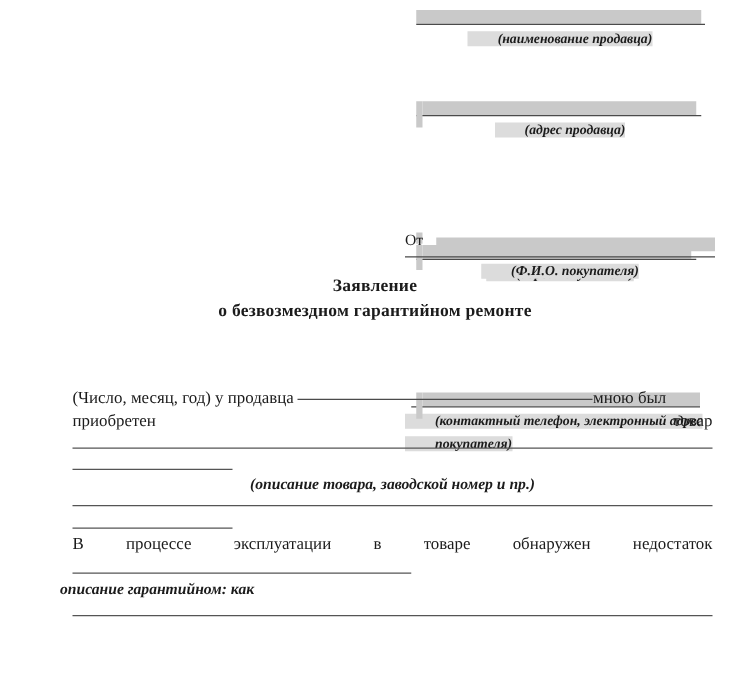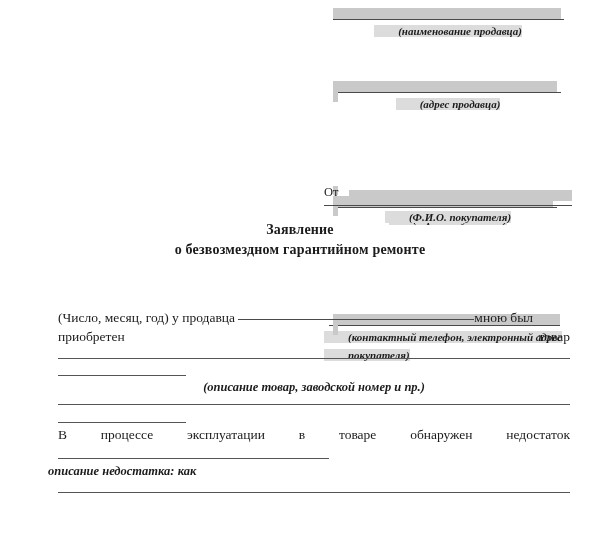--- a/index.html
+++ b/index.html
@@ -222,42 +222,42 @@
     <div style="position:relative; height:19px;">
       <span class="abs" style="left:0; top:0;">приобретен</span>
       <span class="abs" style="right:0; top:0;">товар</span>
     </div>
 
     <div class="fullrule" style="margin-top:12px;"></div>
 
     <div class="shortrule" style="width:128px; margin-top:16px;"></div>
 
     <div class="row-center" style="margin-top:1px;">
-      <span class="ital-cap">(описание товар, заводской номер и пр.)</span>
+      <span class="ital-cap">(описание товара, заводской номер и пр.)</span>
     </div>
 
     <div class="fullrule" style="margin-top:8px;"></div>
 
     <div class="shortrule" style="width:128px; margin-top:17px;"></div>
 
     <div class="p-just" style="margin-top:2px; height:19px;">
       <span>В</span>
       <span>процессе</span>
       <span>эксплуатации</span>
       <span>в</span>
       <span>товаре</span>
       <span>обнаружен</span>
       <span>недостаток</span>
     </div>
 
     <div class="shortrule" style="width:271px; margin-top:14px;"></div>
 
 
     <div style="margin-top:2px; margin-left:-10px;">
-      <span class="ital-cap">описание недостатка: как</span>
+      <span class="ital-cap">описание гарантийном: как</span>
     </div>
 
     <div class="fullrule" style="margin-top:12px;"></div>
 
 
   </div>
 
 </div>
 
 </body></html>

